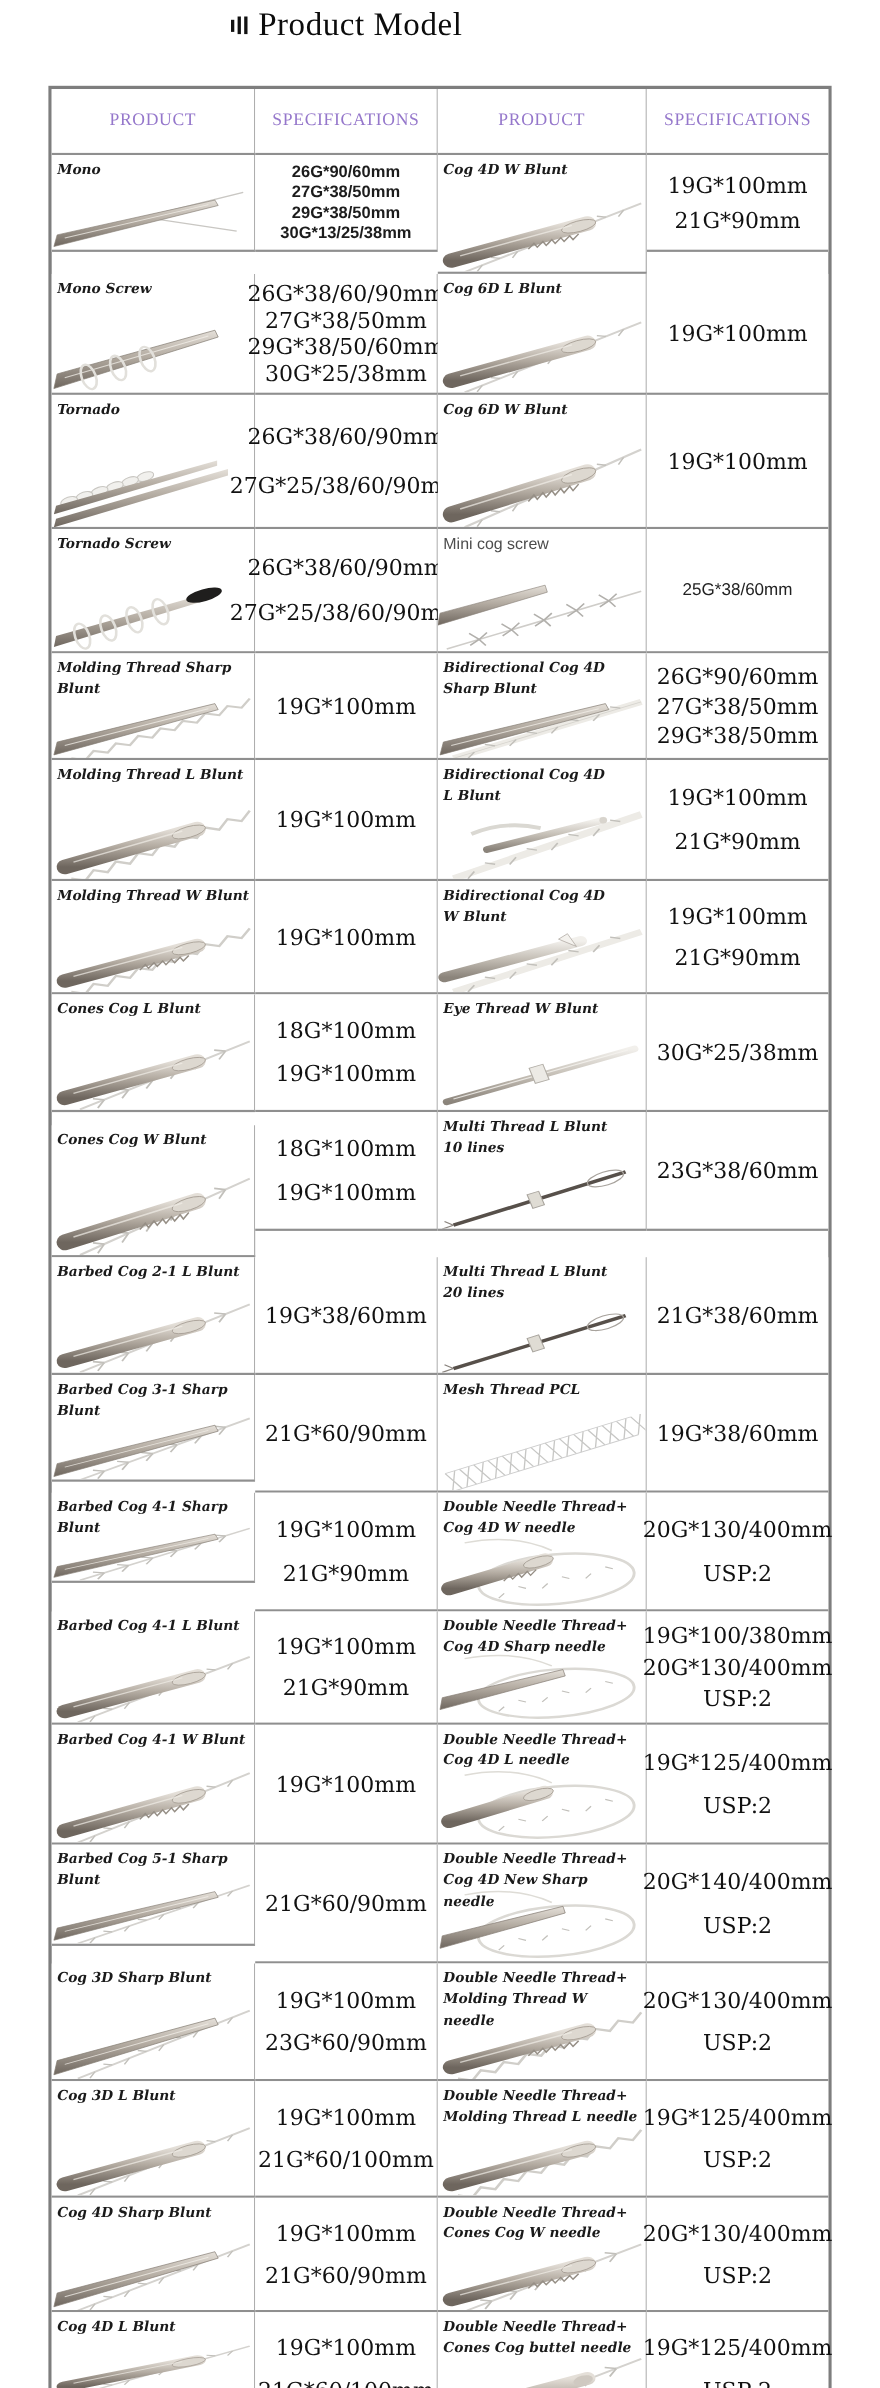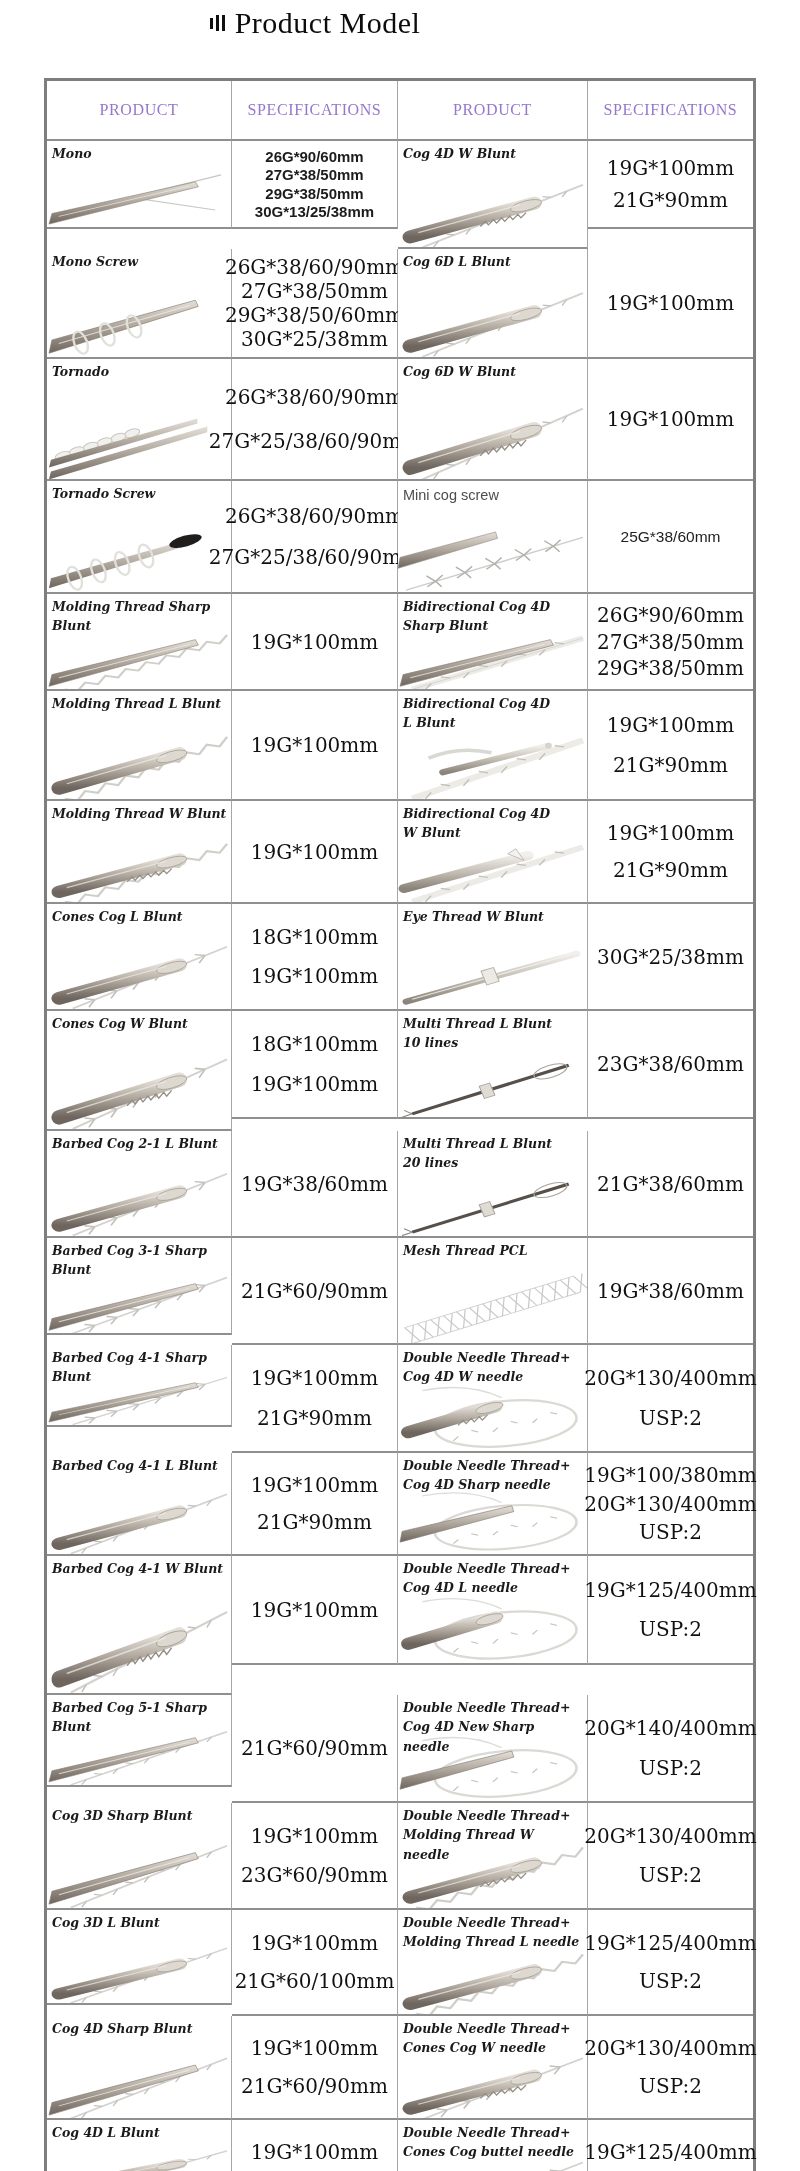--- a/index.html
+++ b/index.html
@@ -328,21 +328,21 @@
           <svg viewBox="0 0 186 88" preserveAspectRatio="none">
             <line x1="8" y1="80" x2="176" y2="24" stroke="url(#met2)" stroke-width="7" stroke-linecap="round"></line>
          <line x1="14" y1="77" x2="170" y2="25" stroke="#f6f4f0" stroke-width="1.2" opacity="0.8"></line>
          <rect x="84" y="42" width="13" height="17" fill="#eceae5" stroke="#b3afa8" stroke-width="1" transform="rotate(-19 90 50)"></rect>
           </svg>
         </div>
       </div>
       <div class="cell scell" style="height: 107px;">
         <div class="spec-line">30G*25/38mm</div>
       </div>
-      <div class="cell pcell" style="height: 120px;">
+      <div class="cell pcell" style="height: 120px; margin-top: 12px;">
         <div class="plabel">Cones Cog W Blunt</div>
         <div class="art">
           <svg viewBox="0 0 186 88" preserveAspectRatio="none">
             <line x1="26" y1="88" x2="182" y2="16" stroke="#d4d2ce" stroke-width="2"></line>
             <path d="M48.3,77.7L42.4,86.4M48.3,77.7L37.9,76.6M70.6,67.4L64.7,76.1M70.6,67.4L60.1,66.3M92.9,57.1L86.9,65.8M92.9,57.1L82.4,56.0M115.1,46.9L109.2,55.5M115.1,46.9L104.7,45.7M137.4,36.6L131.5,45.2M137.4,36.6L127.0,35.4M159.7,26.3L153.8,35.0M159.7,26.3L149.3,25.2" stroke="#c2c0bb" stroke-width="1.7" fill="none"></path>
             <line x1="12" y1="76" x2="134" y2="37" stroke="url(#met)" stroke-width="15" stroke-linecap="round"></line>
   <ellipse cx="126" cy="40" rx="16" ry="5.5" fill="#ddd8d0" stroke="#9f978d" stroke-width="0.7" transform="rotate(-17.5 126 40)"></ellipse>
   <line x1="20" y1="71" x2="120" y2="39" stroke="#f1eee8" stroke-width="1.4" opacity="0.7"></line>
             <path d="M126 48 l-5 6 l-3 -4 l-5 6 l-3 -4 l-5 6 l-3 -4 l-5 6 l-3 -4 l-5 6 l-3 -4 l-5 6" stroke="#968f86" stroke-width="1.4" fill="none"></path>
           </svg>
@@ -483,21 +483,21 @@
             <path d="M59.4,70.9L54.5,75.9M78.9,65.7L72.1,63.8M98.3,60.6L93.4,65.6M117.7,55.4L111.0,53.5M137.1,50.3L132.3,55.3M156.6,45.1L149.8,43.2" stroke="#c2c0bb" stroke-width="1.2" fill="none"></path>
             <polygon points="2,74 4,61 112,30 114,37" fill="url(#met)" stroke="#857d74" stroke-width="0.7"></polygon>
           </svg>
         </div>
       </div>
       <div class="cell scell" style="height: 103px;">
         <div class="spec-line">19G*100/380mm</div>
         <div class="spec-line">20G*130/400mm</div>
         <div class="spec-line">USP:2</div>
       </div>
-      <div class="cell pcell" style="height: 139px;">
+      <div class="cell pcell" style="height: 109px;">
         <div class="plabel">Barbed Cog 4-1 W Blunt</div>
         <div class="art">
           <svg viewBox="0 0 186 88" preserveAspectRatio="none">
             <line x1="24" y1="88" x2="182" y2="16" stroke="#d4d2ce" stroke-width="2"></line>
             <path d="M39.8,80.8L35.2,87.5M55.6,73.6L47.5,72.7M71.4,66.4L66.8,73.1M87.2,59.2L79.1,58.3M103.0,52.0L98.4,58.7M118.8,44.8L110.7,43.9M134.6,37.6L130.0,44.3M150.4,30.4L142.3,29.5M166.2,23.2L161.6,29.9" stroke="#c2c0bb" stroke-width="1.4" fill="none"></path>
             <line x1="12" y1="76" x2="134" y2="37" stroke="url(#met)" stroke-width="15" stroke-linecap="round"></line>
   <ellipse cx="126" cy="40" rx="16" ry="5.5" fill="#ddd8d0" stroke="#9f978d" stroke-width="0.7" transform="rotate(-17.5 126 40)"></ellipse>
   <line x1="20" y1="71" x2="120" y2="39" stroke="#f1eee8" stroke-width="1.4" opacity="0.7"></line>
             <path d="M126 48 l-5 6 l-3 -4 l-5 6 l-3 -4 l-5 6 l-3 -4 l-5 6 l-3 -4 l-5 6 l-3 -4 l-5 6" stroke="#968f86" stroke-width="1.4" fill="none"></path>
           </svg>
@@ -578,21 +578,21 @@
   <ellipse cx="126" cy="40" rx="16" ry="5.5" fill="#ddd8d0" stroke="#9f978d" stroke-width="0.7" transform="rotate(-17.5 126 40)"></ellipse>
   <line x1="20" y1="71" x2="120" y2="39" stroke="#f1eee8" stroke-width="1.4" opacity="0.7"></line>
             <path d="M126 48 l-5 6 l-3 -4 l-5 6 l-3 -4 l-5 6 l-3 -4 l-5 6 l-3 -4 l-5 6 l-3 -4 l-5 6" stroke="#968f86" stroke-width="1.4" fill="none"></path>
           </svg>
         </div>
       </div>
       <div class="cell scell" style="height: 107px;">
         <div class="spec-line">20G*130/400mm</div>
         <div class="spec-line">USP:2</div>
       </div>
-      <div class="cell pcell" style="height: 95px; padding-left: 35px;">
+      <div class="cell pcell" style="height: 106px; padding-left: 35px;">
         <div class="plabel">Cog 3D L Blunt</div>
         <div class="art">
           <svg viewBox="0 0 186 88" preserveAspectRatio="none">
             <line x1="24" y1="88" x2="182" y2="16" stroke="#d4d2ce" stroke-width="2"></line>
             <path d="M39.8,80.8L35.2,87.5M55.6,73.6L47.5,72.7M71.4,66.4L66.8,73.1M87.2,59.2L79.1,58.3M103.0,52.0L98.4,58.7M118.8,44.8L110.7,43.9M134.6,37.6L130.0,44.3M150.4,30.4L142.3,29.5M166.2,23.2L161.6,29.9" stroke="#c2c0bb" stroke-width="1.4" fill="none"></path>
             <line x1="12" y1="76" x2="134" y2="37" stroke="url(#met)" stroke-width="15" stroke-linecap="round"></line>
   <ellipse cx="126" cy="40" rx="16" ry="5.5" fill="#ddd8d0" stroke="#9f978d" stroke-width="0.7" transform="rotate(-17.5 126 40)"></ellipse>
   <line x1="20" y1="71" x2="120" y2="39" stroke="#f1eee8" stroke-width="1.4" opacity="0.7"></line>
           </svg>
         </div>

